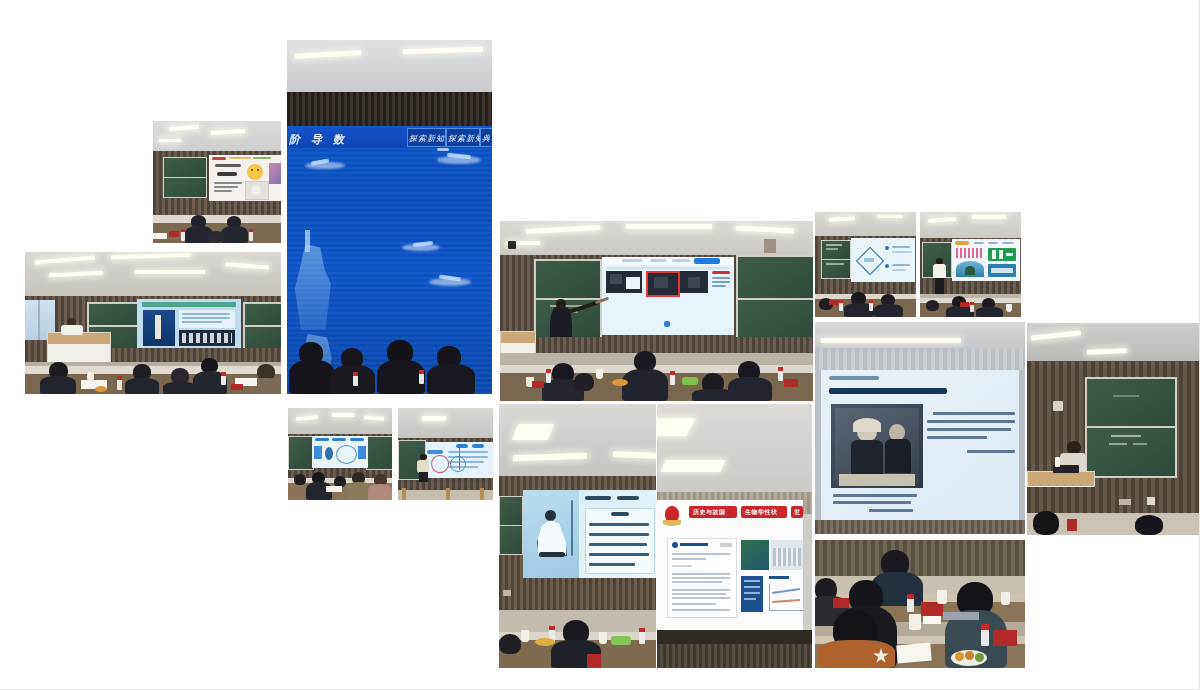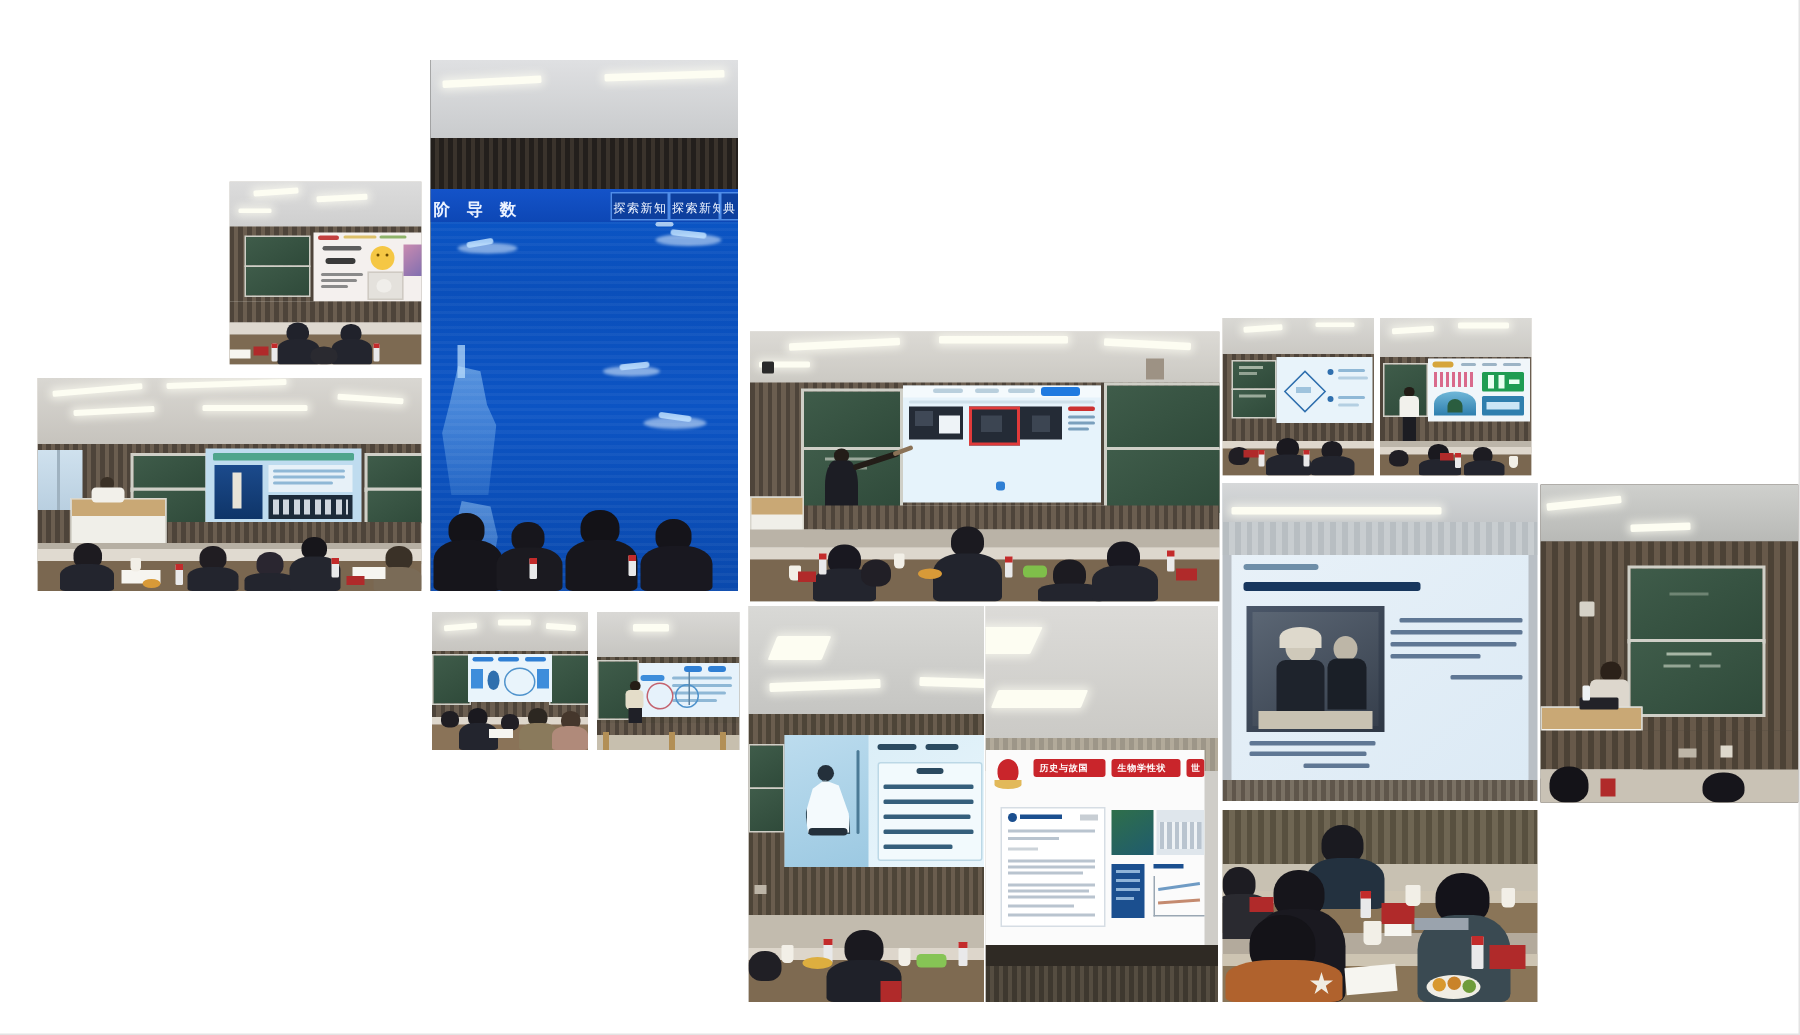--- a/index.html
+++ b/index.html
@@ -52,21 +52,21 @@
   .chip{position:absolute;border-radius:2px;}
 
   
   .naval-top{position:absolute;left:0;right:0;top:0;height:18%;background:linear-gradient(#e7e7e7,#d6d6d6);}
   .naval-dark{position:absolute;left:0;right:0;background:repeating-linear-gradient(90deg,#231f1c 0 3px,#3a332c 3px 6px);}
   .sea{position:absolute;left:0;right:0;bottom:0;
     background:linear-gradient(180deg,#0b57c8 0%,#0a4fbb 25%,#0c54c4 55%,#0a49ad 100%);}
   .sea:after{content:"";position:absolute;inset:0;
     background:repeating-linear-gradient(0deg,rgba(255,255,255,.045) 0 2px,rgba(0,0,0,0) 2px 5px);}
   .hud{position:absolute;background:#0d3f9e;border:1px solid #4f8ce8;}
-  .hudtext{position:absolute;color:#cfe2ff;font-size:7px;letter-spacing:1px;white-space:nowrap;}
+  .hudtext{position:absolute;color:#cfe2ff;font-size:7px;letter-spacing:1px;white-space:nowrap;font-style:italic;}
   .ship{position:absolute;background:rgba(190,225,255,.85);border-radius:2px;filter:blur(.3px);}
   .wake{position:absolute;background:rgba(225,240,255,.55);border-radius:50%;filter:blur(1px);}
 
   
   .marx-slide{position:absolute;background:linear-gradient(140deg,#e8f1f8,#dceaf5);}
   .marx-photo{position:absolute;background:linear-gradient(140deg,#4a5668,#2e3744);}
   .marx-txt{position:absolute;background:#2c4a6e;opacity:.72;border-radius:1px;}
   .marx-head{position:absolute;border-radius:50%;background:#d8d3c4;}
 
   

